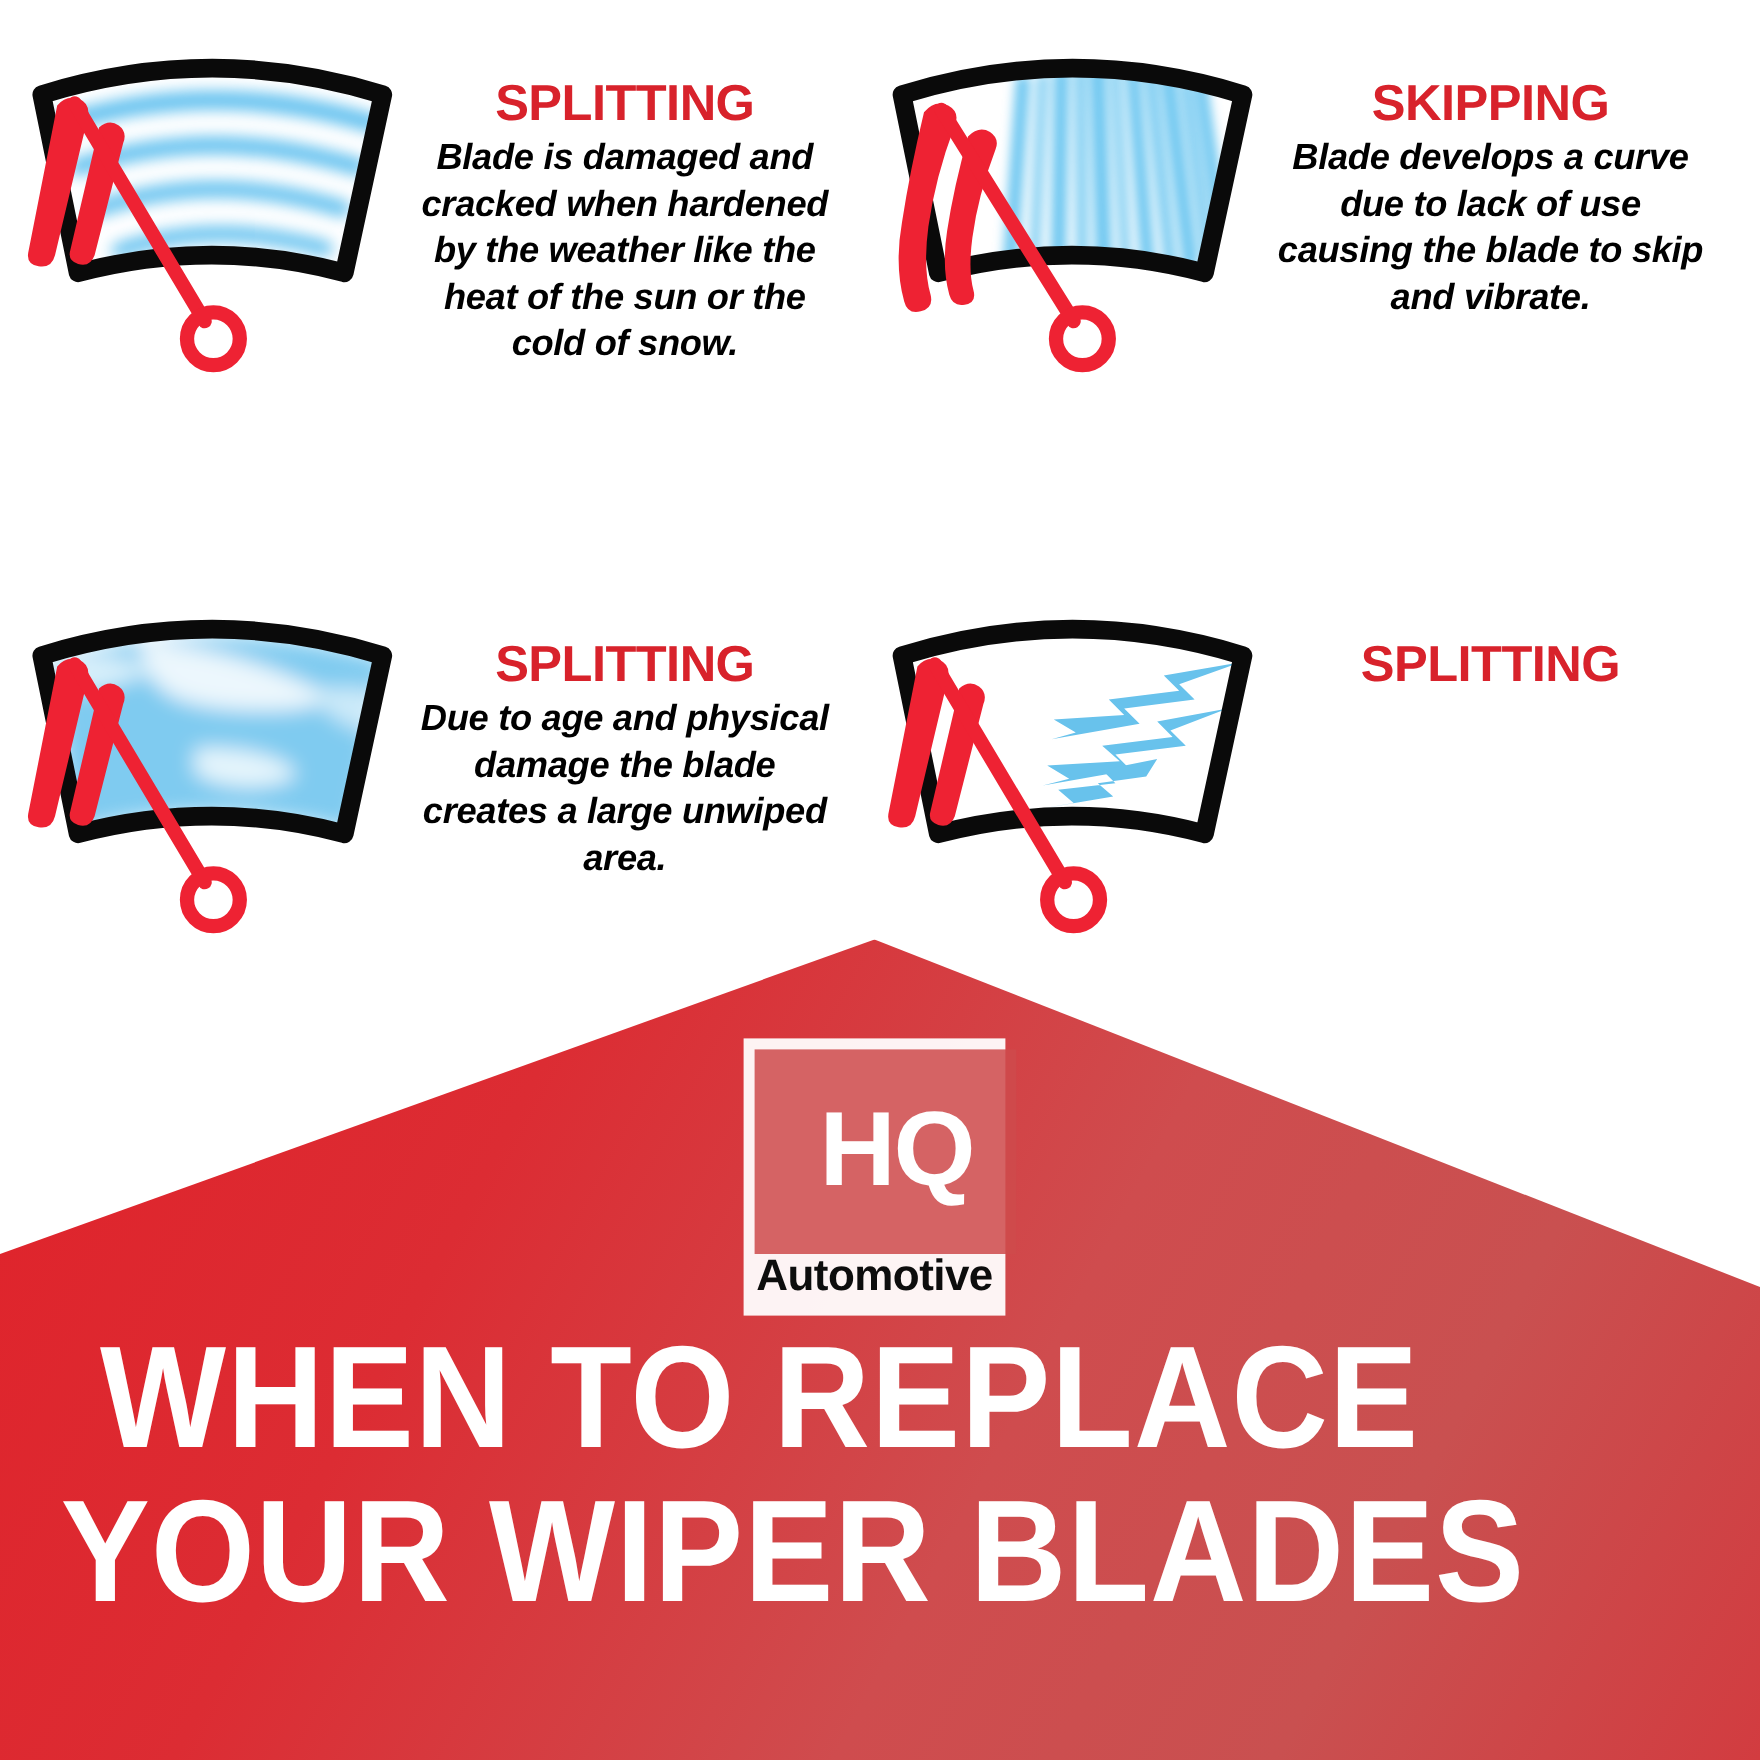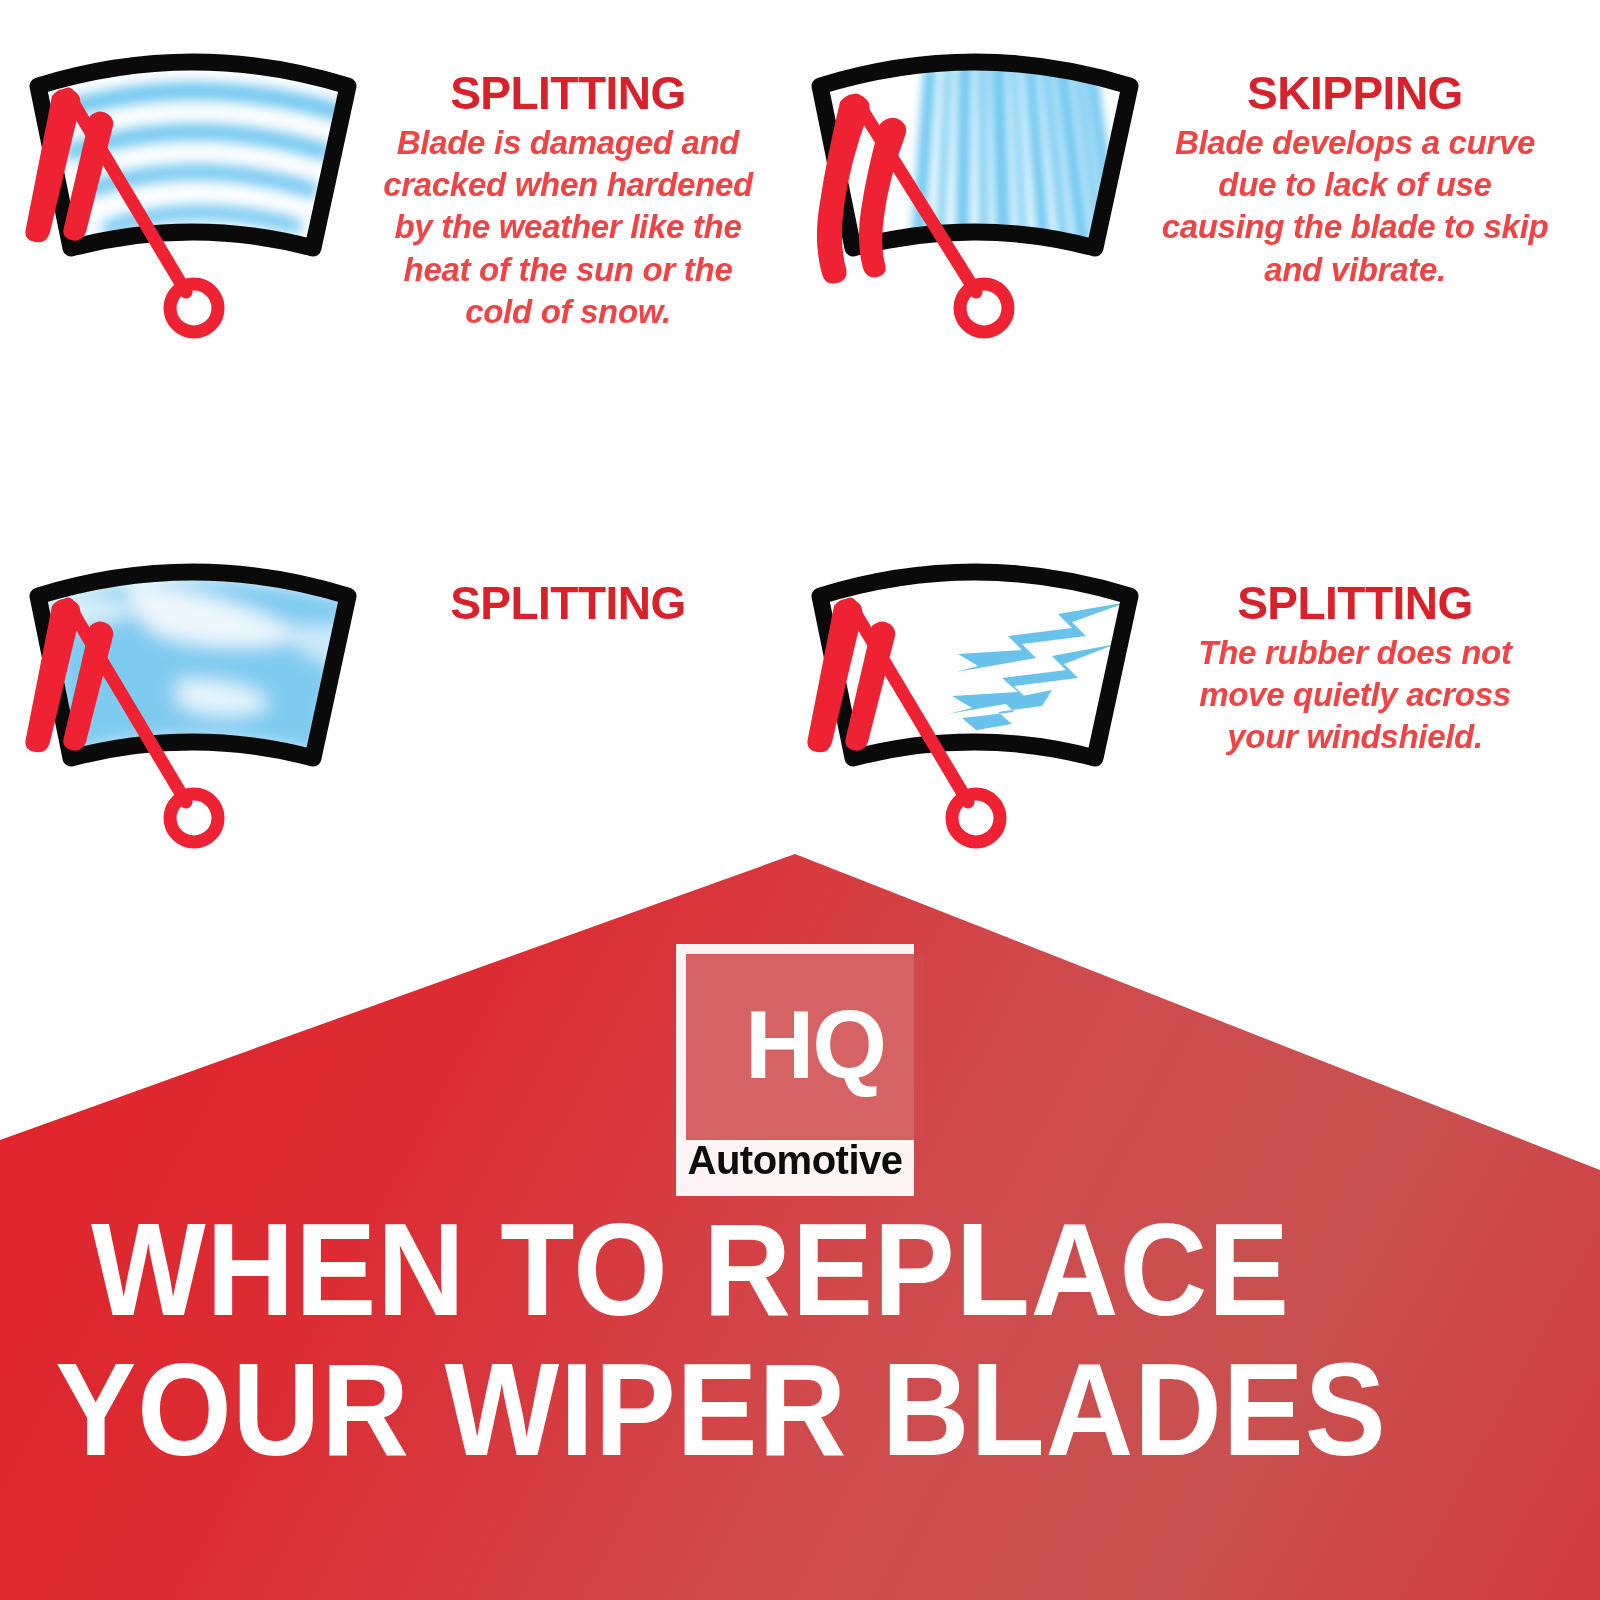--- a/index.html
+++ b/index.html
@@ -56,21 +56,21 @@
   }
   .sym-title {
     color: #D8222B;
     font-weight: bold;
     font-size: 46px;
     letter-spacing: -0.5px;
     line-height: 1.0;
     margin: 0 0 6px 0;
   }
   .sym-desc {
-    color: #ef4444;
+    color: #000000;
     font-weight: bold;
     font-style: italic;
     font-size: 33px;
     line-height: 1.28;
     margin: 0;
     letter-spacing: -0.3px;
   }
   .card.c1 .text-wrap,
   .card.c3 .text-wrap { padding-right: 20px; }
 
@@ -259,20 +259,21 @@
         <g fill="#EE2233">
           <path d="M44 76 q8 -10 20 -6 q10 4 8 16 l-30 126 q-3 12 -15 10 q-12 -2 -9 -14 Z"></path>
           <path d="M82 96 q9 -8 18 -2 q8 6 4 16 l-26 102 q-4 11 -15 8 q-10 -3 -7 -13 Z"></path>
         </g>
         <line x1="60" y1="74" x2="178" y2="272" stroke="#EE2233" stroke-width="13" stroke-linecap="round"></line>
         <circle cx="186" cy="288" r="24" fill="none" stroke="#EE2233" stroke-width="13"></circle>
       </svg>
     </div>
     <div class="text-wrap">
       <p class="sym-title">SPLITTING</p>
+      <p class="sym-desc">Due to age and physical damage the blade creates a large unwiped area.</p>
     </div>
   </div>
 
   <div class="card c3">
     <div class="icon-wrap">
       <svg viewBox="0 0 370 330" xmlns="http://www.w3.org/2000/svg">
         <defs>
           <clipPath id="ws3">
             <path d="M30 66 Q185 18 340 66 L305 228 Q185 196 63 228 Z"></path>
           </clipPath>
@@ -287,21 +288,20 @@
         <g fill="#EE2233">
           <path d="M44 76 q8 -10 20 -6 q10 4 8 16 l-30 126 q-3 12 -15 10 q-12 -2 -9 -14 Z"></path>
           <path d="M82 96 q9 -8 18 -2 q8 6 4 16 l-26 102 q-4 11 -15 8 q-10 -3 -7 -13 Z"></path>
         </g>
         <line x1="60" y1="74" x2="178" y2="272" stroke="#EE2233" stroke-width="13" stroke-linecap="round"></line>
         <circle cx="186" cy="288" r="24" fill="none" stroke="#EE2233" stroke-width="13"></circle>
       </svg>
     </div>
     <div class="text-wrap">
       <p class="sym-title">SPLITTING</p>
-      <p class="sym-desc">The rubber does not move quietly across your windshield.</p>
     </div>
   </div>
 
 </div>
 
 <div class="banner">
   <div class="banner-shape"></div>
 
   <div class="logo">
     <div class="logo-inner">

